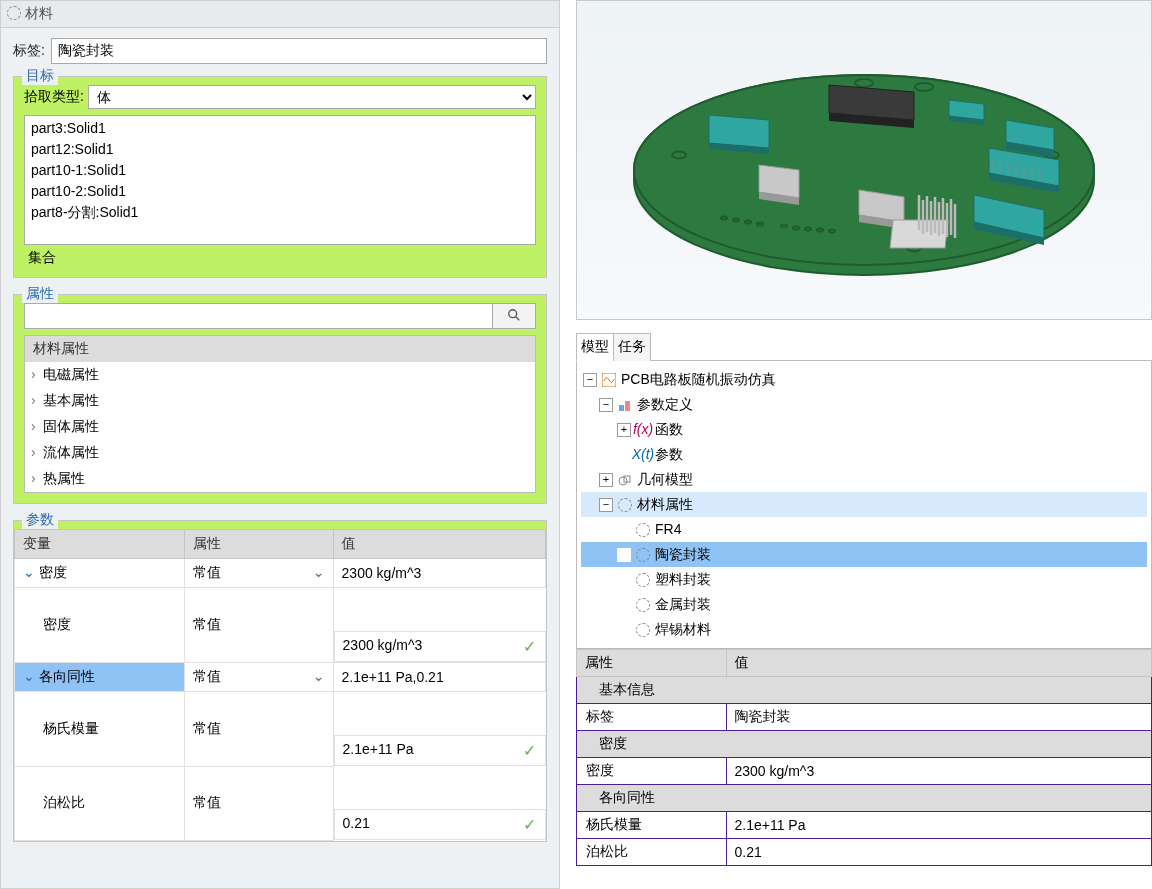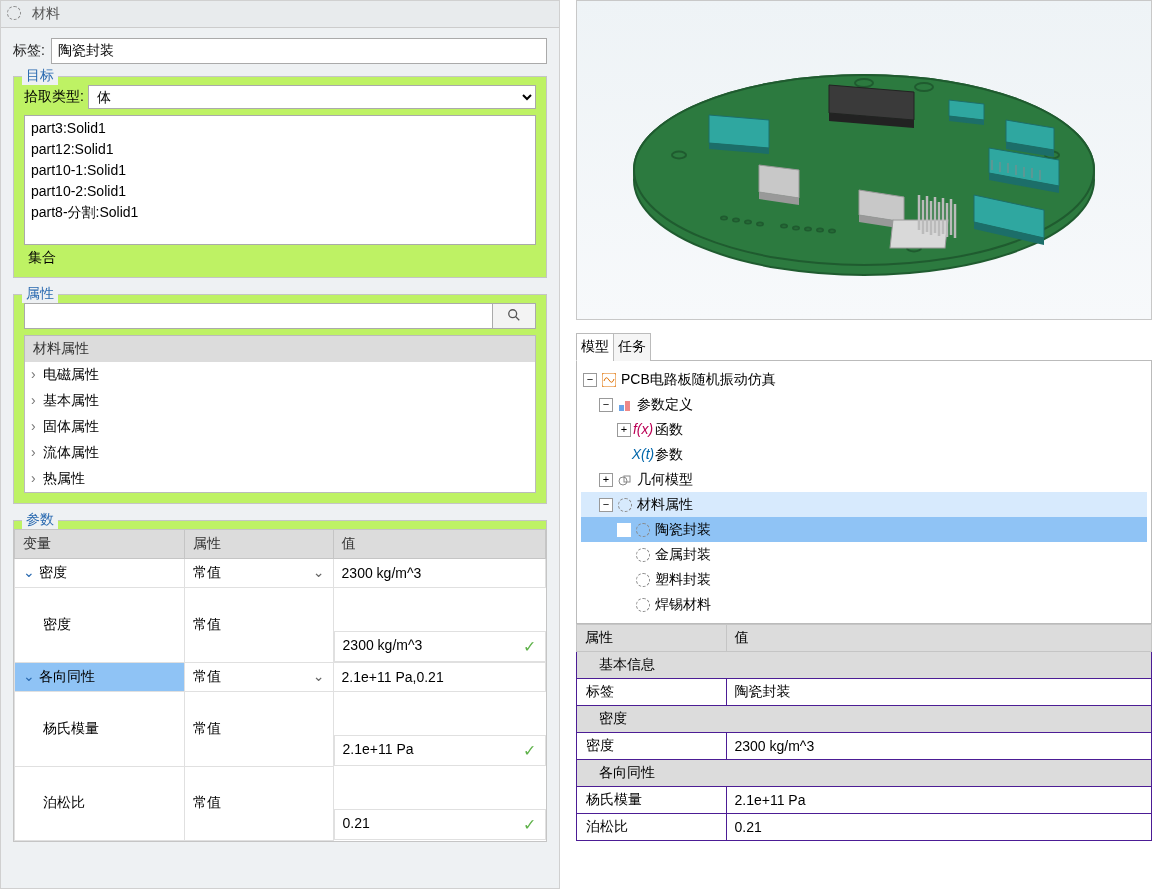--- a/index.html
+++ b/index.html
@@ -1,19 +1,19 @@
 <!DOCTYPE html>
 <html><head>
 <meta charset="utf-8">
 <style>
 * { box-sizing: border-box; margin: 0; padding: 0; font-family: "Microsoft YaHei", Arial, sans-serif; font-size: 14px; }
 body { background: #fff; width: 1152px; height: 889px; display: flex; }
 .left-panel { width: 560px; background: #eef1f3; border: 1px solid #d0d0d0; display: flex; flex-direction: column; }
 .right-panel { flex: 1; display: flex; flex-direction: column; margin-left: 16px; }
-.panel-header { display: flex; align-items: center; padding: 4px 6px; background: #e8ebed; border-bottom: 1px solid #ccc; color: #555; gap: 7px; }
+.panel-header { display: flex; align-items: center; padding: 4px 6px; background: #e8ebed; border-bottom: 1px solid #ccc; color: #555; }
 .panel-header .icon { margin-right: 4px; }
 .label-row { display: flex; align-items: center; padding: 10px 12px 4px; }
 .label-row label { margin-right: 6px; color: #222; }
 .label-row input { flex: 1; padding: 4px 6px; border: 1px solid #aaa; background: #fff; }
 .fieldset { margin: 8px 12px; border: 1px solid #c5c5c5; padding: 8px 10px 10px; background: #bef264; position: relative; }
 .fieldset > .legend { position: absolute; top: -10px; left: 8px; background: #eef1f3; color: #2a6ab0; padding: 0 4px; font-size: 14px; }
 .pick-row { display: flex; align-items: center; margin-bottom: 6px; }
 .pick-row label { margin-right: 4px; }
 .pick-row select { flex: 1; padding: 2px 4px; border: 1px solid #aaa; background: #fff; height: 24px; }
 .listbox { width: 100%; height: 130px; border: 1px solid #aaa; background: #fff; overflow-y: scroll; padding: 2px 6px; line-height: 1.5; }
@@ -269,40 +269,47 @@
       <span>几何模型</span>
     </div>
     <div class="tree-row indent1 lightsel">
       <span class="tgl">−</span>
       <span class="icon">
           <span class="circle-icon"></span>
         </span>
       <span>材料属性</span>
     </div>
     <div id="materials-container">
+        <div class="tree-row indent2">
+          <span class="tgl empty"></span>
+          <span class="icon">
+            <span class="circle-icon"></span>
+          </span>
+          <span>FR4</span>
+        </div>
         <div class="tree-row indent2 sel">
           <span class="tgl empty"></span>
           <span class="icon">
             <span class="circle-icon"></span>
           </span>
           <span>陶瓷封装</span>
         </div>
         <div class="tree-row indent2">
           <span class="tgl empty"></span>
           <span class="icon">
             <span class="circle-icon"></span>
           </span>
+          <span>塑料封装</span>
+        </div>
+        <div class="tree-row indent2">
+          <span class="tgl empty"></span>
+          <span class="icon">
+            <span class="circle-icon"></span>
+          </span>
           <span>金属封装</span>
-        </div>
-        <div class="tree-row indent2">
-          <span class="tgl empty"></span>
-          <span class="icon">
-            <span class="circle-icon"></span>
-          </span>
-          <span>塑料封装</span>
         </div>
         <div class="tree-row indent2">
           <span class="tgl empty"></span>
           <span class="icon">
             <span class="circle-icon"></span>
           </span>
           <span>焊锡材料</span>
         </div>
       </div>
   </div>

